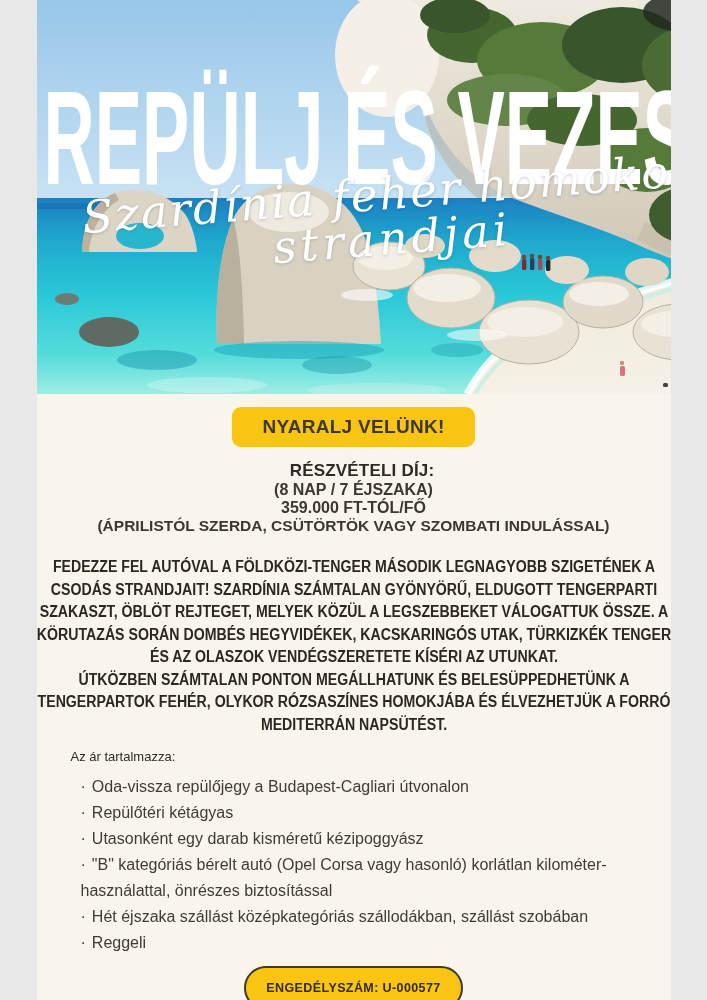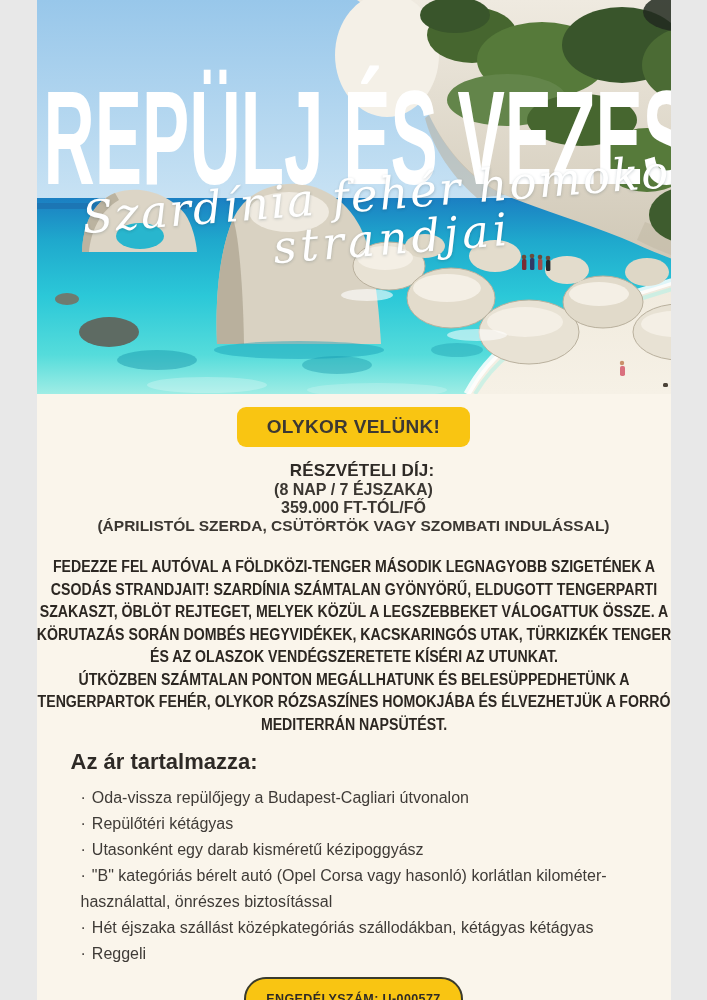--- a/index.html
+++ b/index.html
@@ -43,21 +43,21 @@
   
   .desc{
     position:relative;width:800px;left:50%;margin-left:-400px;margin-top:21px;
     transform:scaleX(.884);transform-origin:center top;
     text-align:center;font-weight:700;font-size:16px;line-height:22.5px;
     color:#2C2722;padding:0 30px;box-sizing:border-box;letter-spacing:0;
   }
   .desc p{margin:0;}
   
   .includes{padding:0 12px 0 34px;margin-top:13px;color:var(--body-text,#3F3B37);}
-  .inc-heading{font-weight:700;font-size:22px;color:var(--heading-text,#2E2A26);margin-bottom:6px;}
+  .inc-heading{font-weight:400;font-size:13px;color:var(--heading-text,#2E2A26);margin-bottom:6px;}
   .includes ul{list-style:none;margin:10px;padding:0;}
   .includes li{font-size:16px;line-height:26px;}
   .bullet{margin-right:6px;}
   
   .pill-row{text-align:center;margin-top:9px;}
   .pill{
     display:inline-block;background:var(--pill-yellow,#F9C512);
     border:2px solid var(--pill-border,#3A3B2C);border-radius:26px;
     padding:13px 20px;font-weight:700;font-size:12.5px;letter-spacing:.4px;color:#2F2B26;
   }
@@ -196,21 +196,21 @@
       <text class="hero-title-text" x="353.5" y="184" text-anchor="middle" font-size="133" textLength="694" lengthAdjust="spacingAndGlyphs">REPÜLJ ÉS VEZESS</text>
     </svg>
 
     <div class="subtitle">
       <div class="subtitle-line1">Szardínia fehér homokos</div>
       <div class="subtitle-line2">strandjai</div>
     </div>
   </div>
 
   <div class="cta-row">
-    <button class="cta">OLYKOR VELÜNK!</button>
+    <button class="cta">NYARALJ VELÜNK!</button>
   </div>
 
   <div class="price">
     <div class="price-heading">RÉSZVÉTELI DÍJ:</div>
     <div class="price-line">(8 NAP / 7 ÉJSZAKA)</div>
     <div class="price-line">359.000 FT-TÓL/FŐ</div>
     <div class="price-line small">(ÁPRILISTÓL SZERDA, CSÜTÖRTÖK VAGY SZOMBATI INDULÁSSAL)</div>
   </div>
 
   <div class="desc">
@@ -218,21 +218,21 @@
     <p>ÚTKÖZBEN SZÁMTALAN PONTON MEGÁLLHATUNK ÉS BELESÜPPEDHETÜNK A TENGERPARTOK FEHÉR, OLYKOR RÓZSASZÍNES HOMOKJÁBA ÉS ÉLVEZHETJÜK A FORRÓ MEDITERRÁN NAPSÜTÉST.</p>
   </div>
 
   <div class="includes">
     <div class="inc-heading">Az ár tartalmazza:</div>
     <ul>
       <li><span class="bullet">·</span><span>Oda-vissza repülőjegy a Budapest-Cagliari útvonalon</span></li>
       <li><span class="bullet">·</span><span>Repülőtéri kétágyas</span></li>
       <li><span class="bullet">·</span><span>Utasonként egy darab kisméretű kézipoggyász</span></li>
       <li><span class="bullet">·</span><span>"B" kategóriás bérelt autó (Opel Corsa vagy hasonló) korlátlan kilométer-használattal, önrészes biztosítással</span></li>
-      <li><span class="bullet">·</span><span>Hét éjszaka szállást középkategóriás szállodákban, kétágyas kétágyas</span></li>
+      <li><span class="bullet">·</span><span>Hét éjszaka szállást középkategóriás szállodákban, szállást szobában</span></li>
       <li><span class="bullet">·</span><span>Reggeli</span></li>
     </ul>
   </div>
 
   <div class="pill-row">
     <div class="pill">ENGEDÉLYSZÁM: U-000577</div>
   </div>
 
 </div>
 

